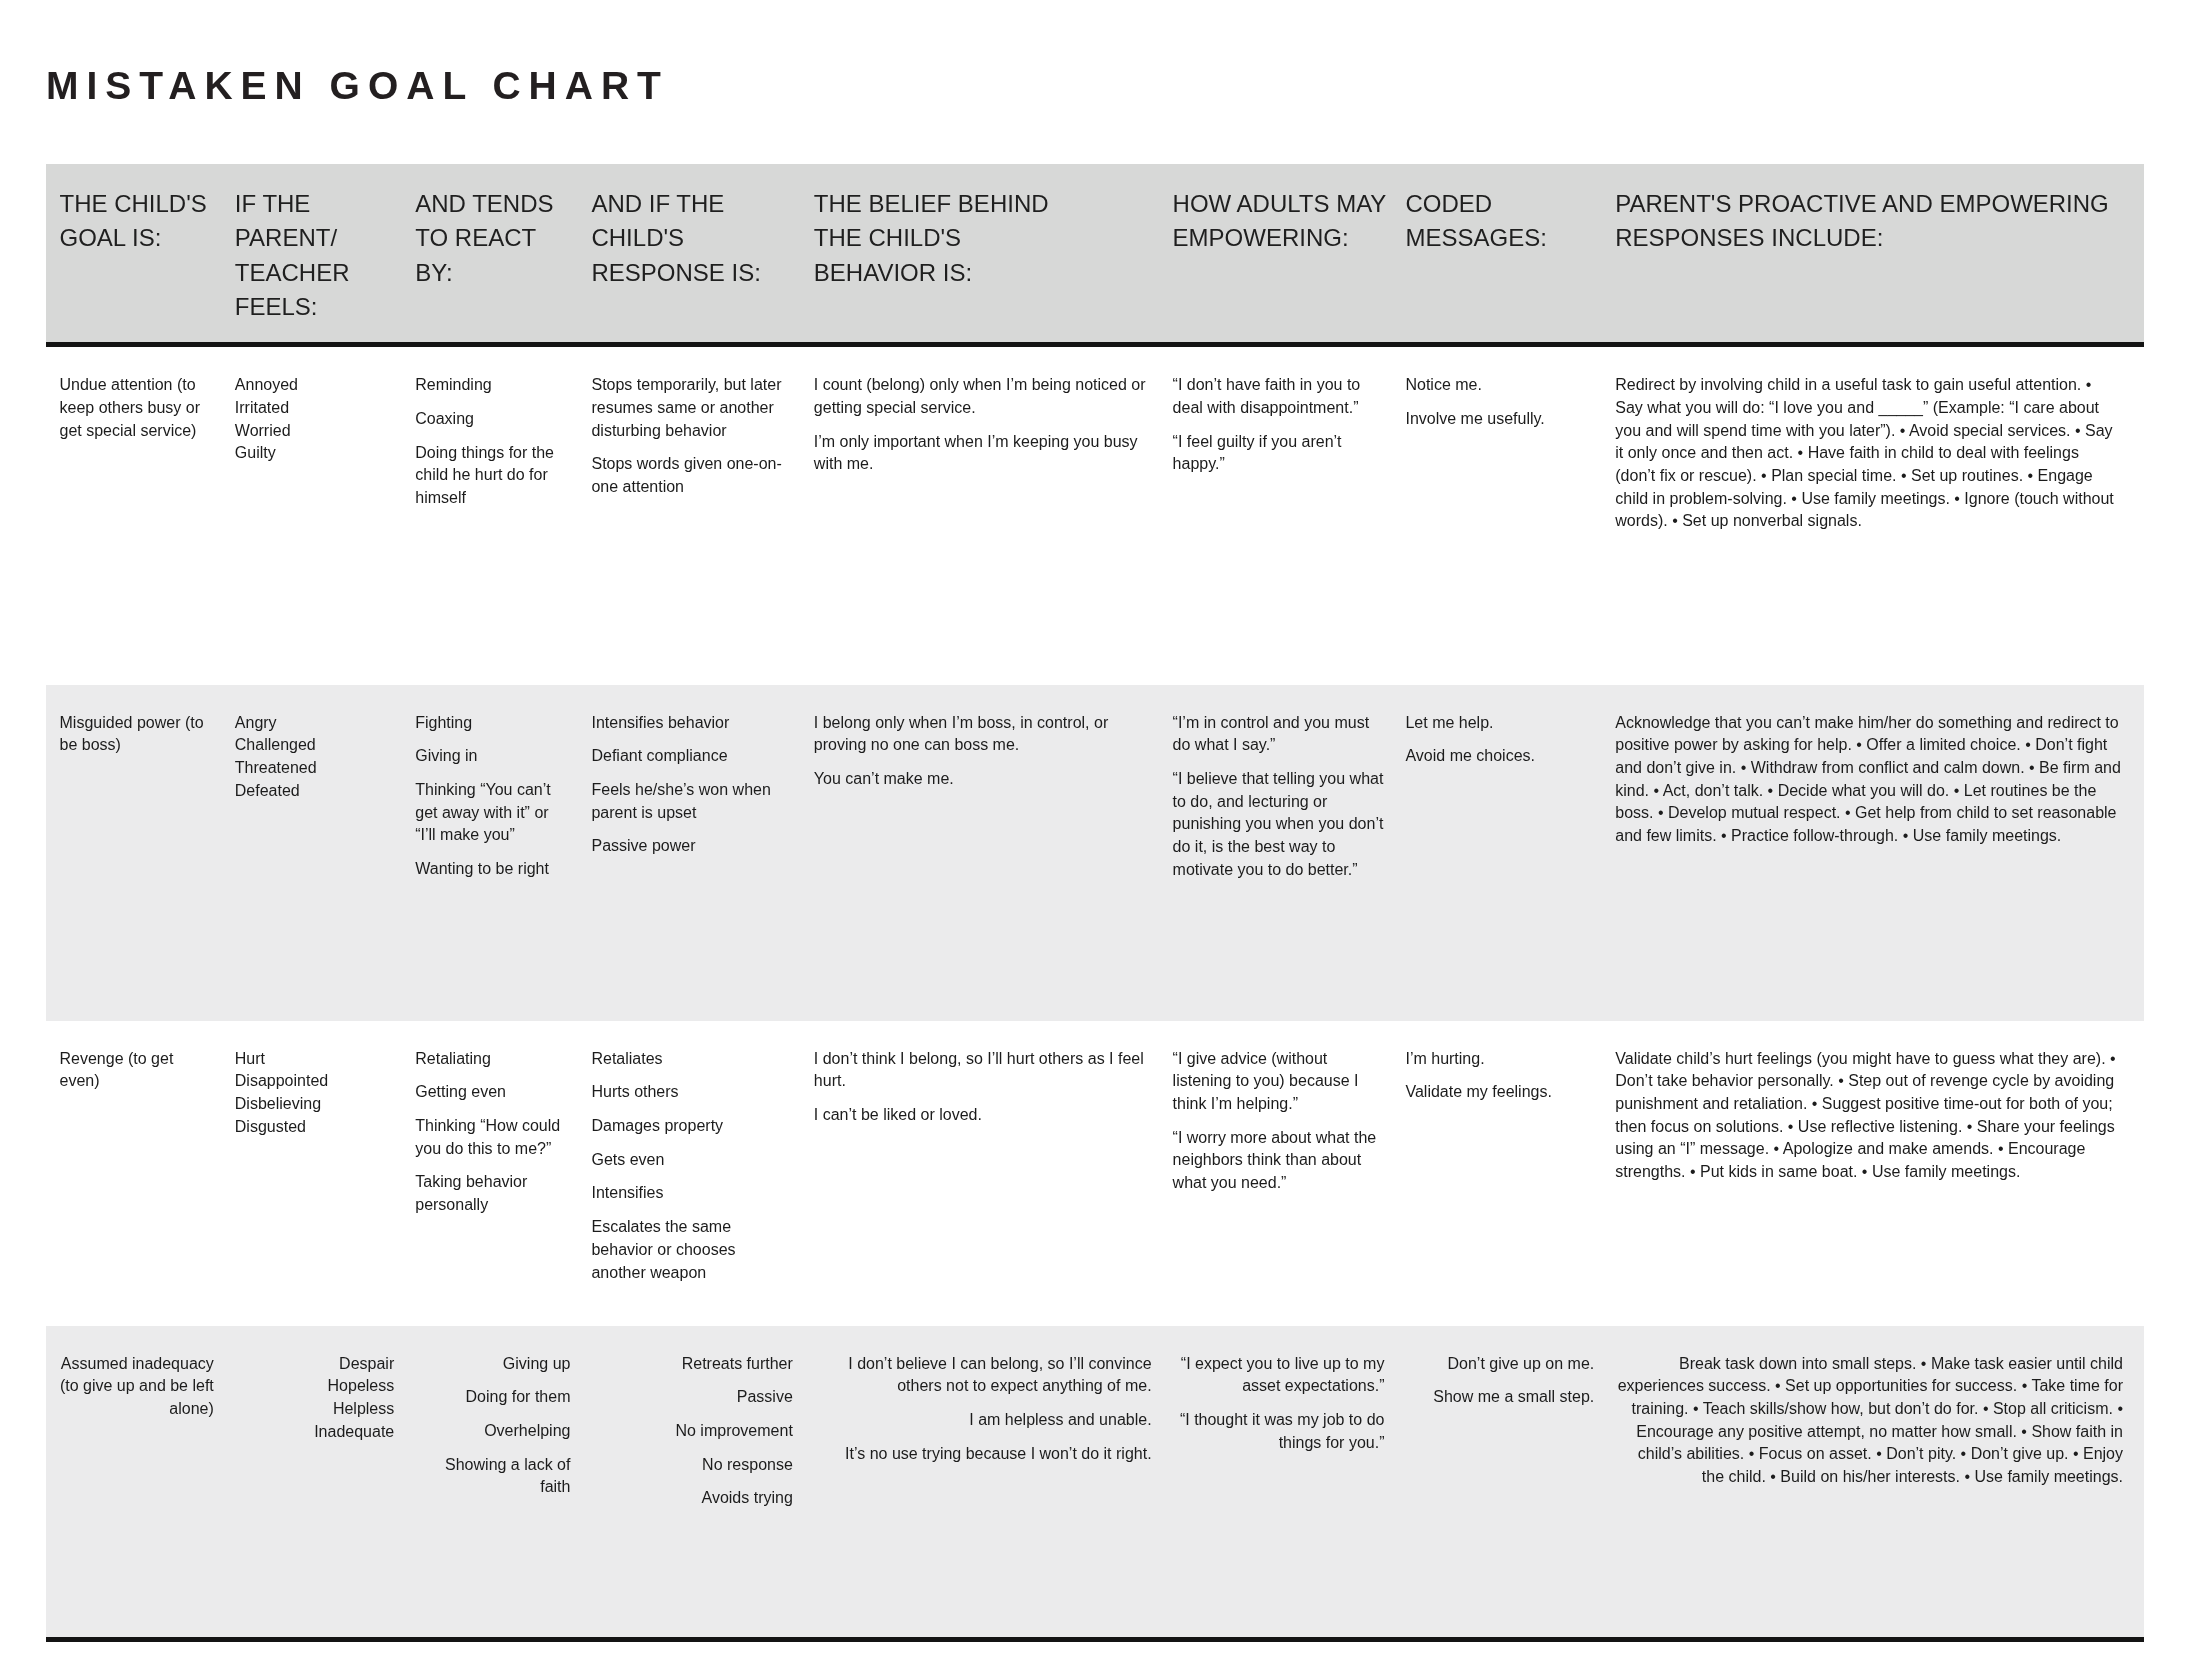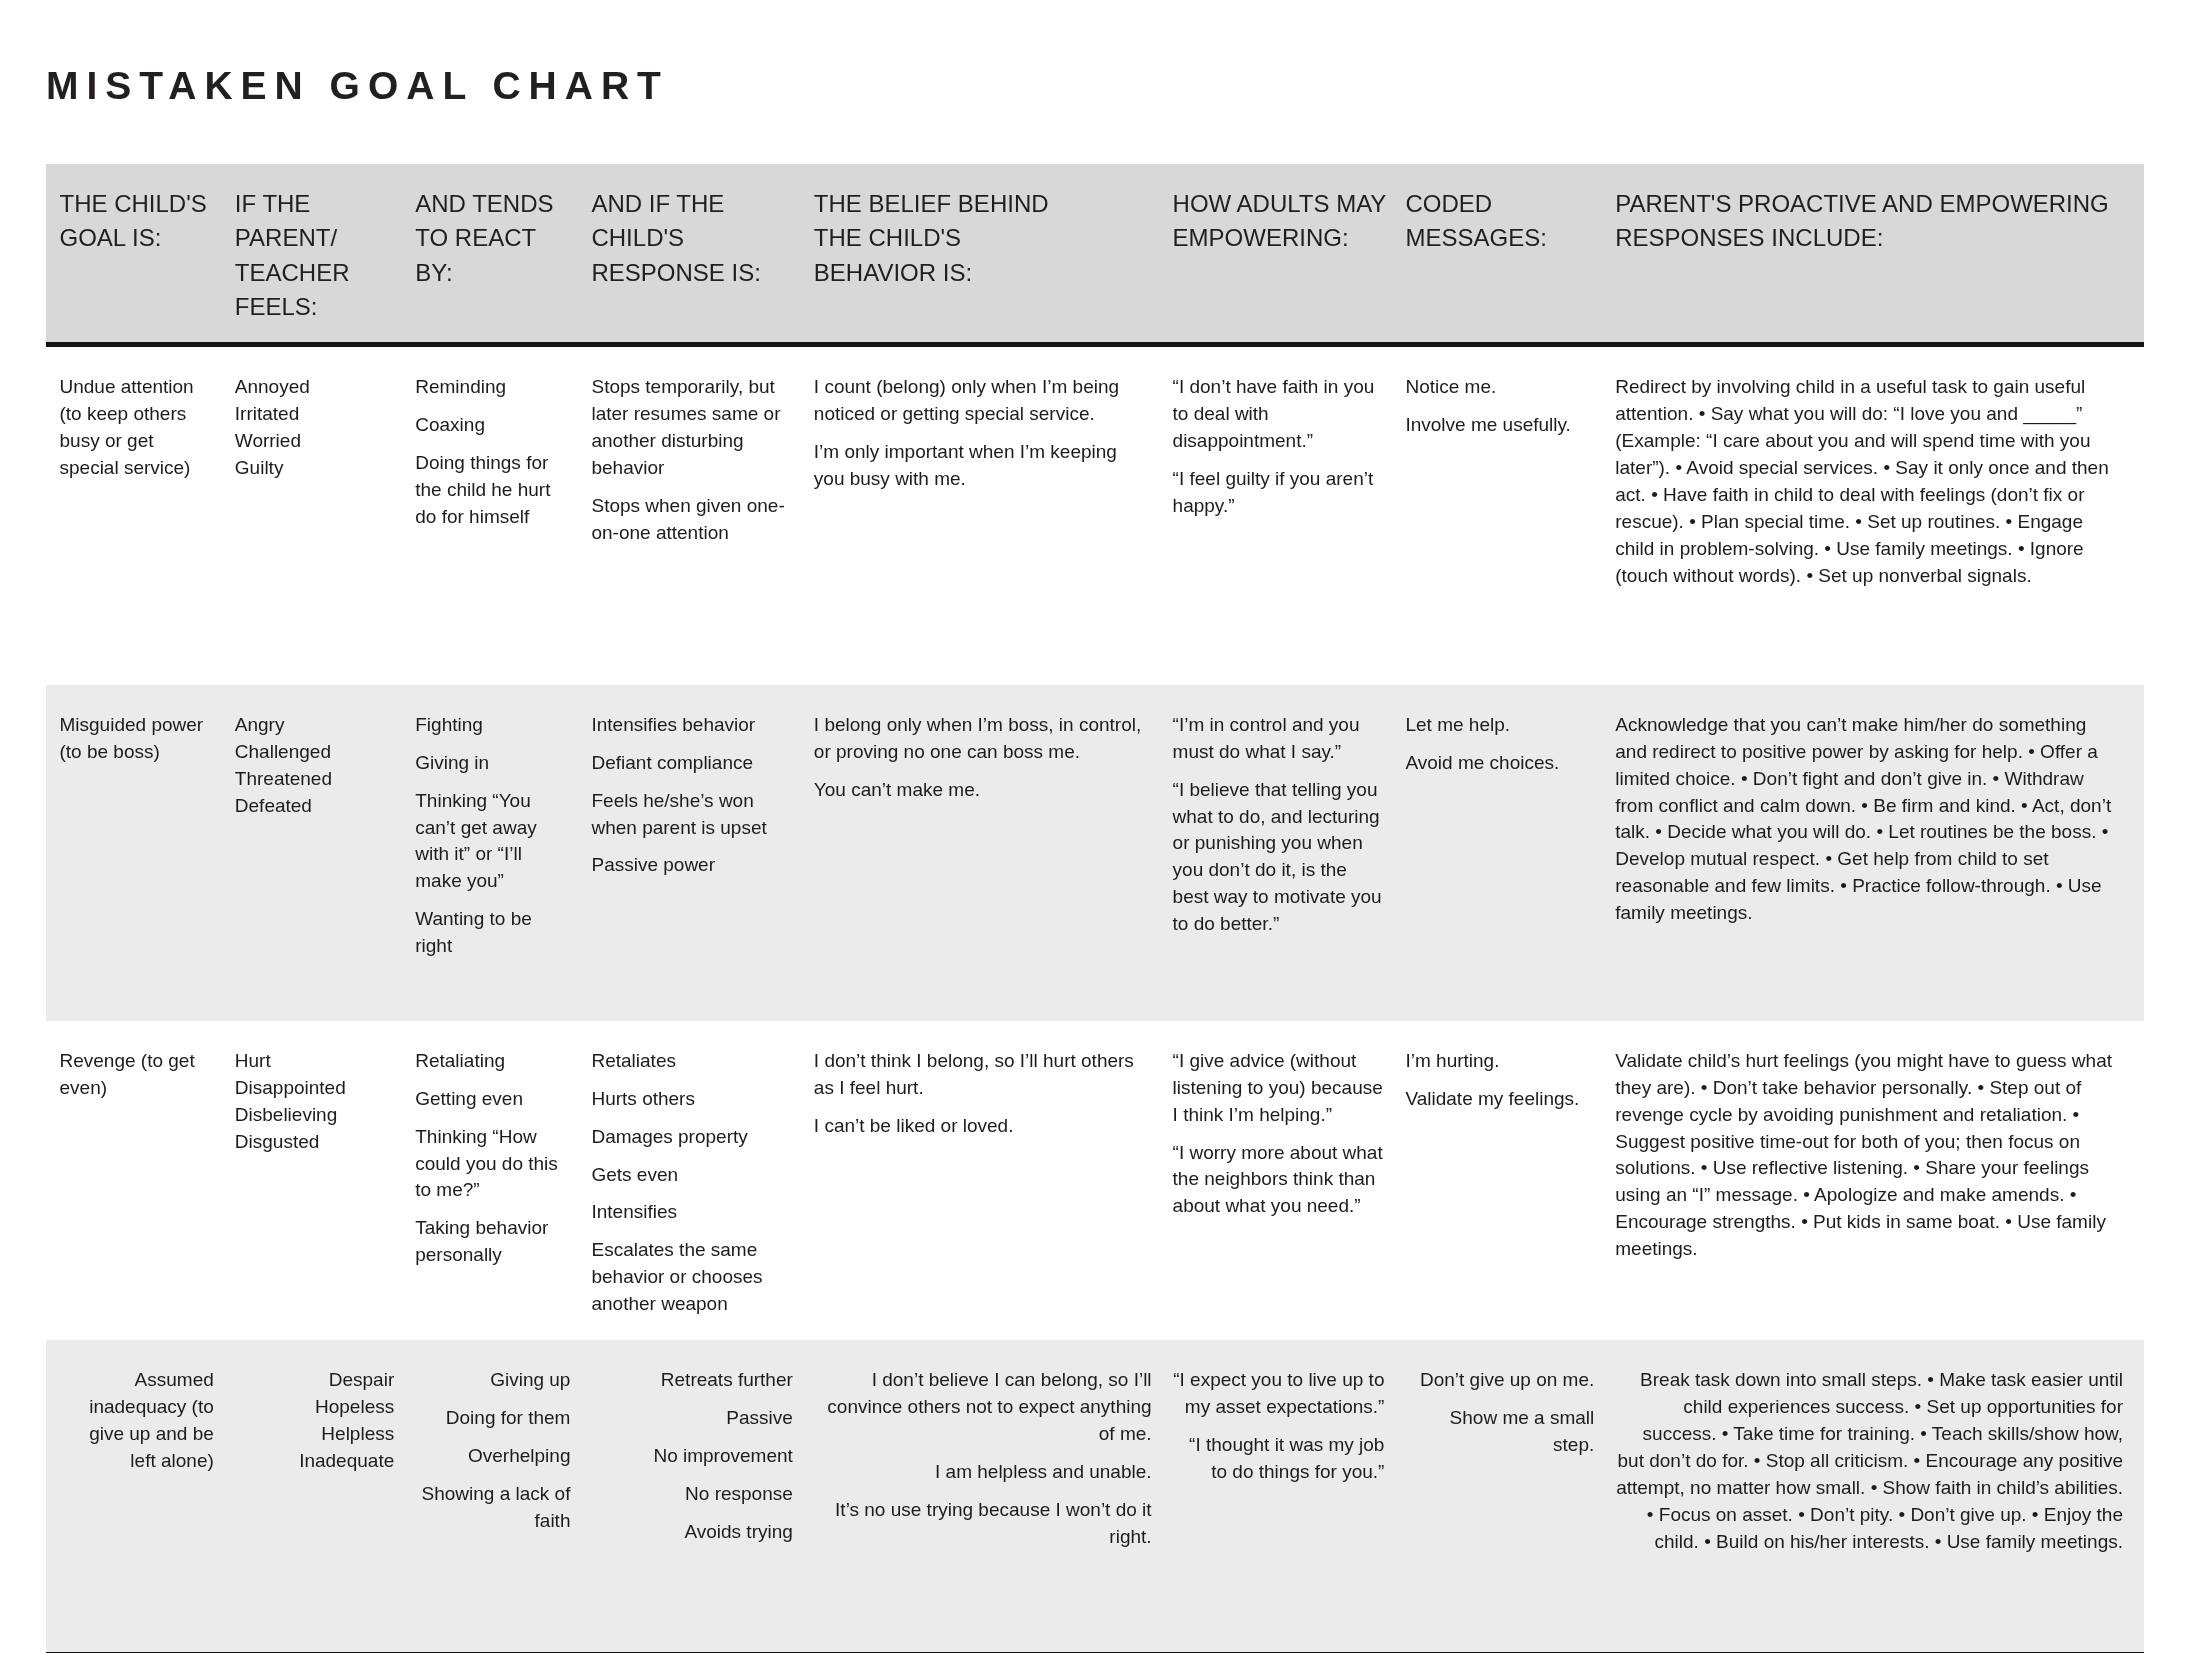--- a/index.html
+++ b/index.html
@@ -42,21 +42,21 @@
     color: #1f1f1f;
     padding: 23px 17px 18.4px 0;
     border-bottom: 5.5px solid #141414;
     white-space: pre-line;
     height: 86px;
   }
   table.goal-chart th:first-child,
   table.goal-chart td:first-child { padding-left: 13.5px; }
   table.goal-chart td {
     vertical-align: top;
-    font-size: 19px;
+    font-size: 16px;
     line-height: 1.42;
     color: #1c1c1c;
     padding: 27px 21px 22px 0;
   }
   tbody tr:nth-child(even) td { background: #ebebec; }
   tbody tr:last-child td { border-bottom: 5.5px solid #141414; text-align: right; }
   tr.row-1 { height: 340px; }
   tr.row-2 { height: 336px; }
   tr.row-3 { height: 305px; margin-top: 48px; }
   tr.row-4 { height: 314px; }
@@ -116,21 +116,21 @@
 Worried
 Guilty</p>
           </td>
         <td>
             <p class="para">Reminding</p>
             <p class="para">Coaxing</p>
             <p class="para">Doing things for the child he hurt do for himself</p>
           </td>
         <td>
             <p class="para">Stops temporarily, but later resumes same or another disturbing behavior</p>
-            <p class="para">Stops when given one-on-one attention</p>
+            <p class="para">Stops words given one-on-one attention</p>
           </td>
         <td>
             <p class="para">I count (belong) only when I’m being noticed or getting special service.</p>
             <p class="para">I’m only important when I’m keeping you busy with me.</p>
           </td>
         <td>
             <p class="para">“I don’t have faith in you to deal with disappointment.”</p>
             <p class="para">“I feel guilty if you aren’t happy.”</p>
           </td>
         <td>

